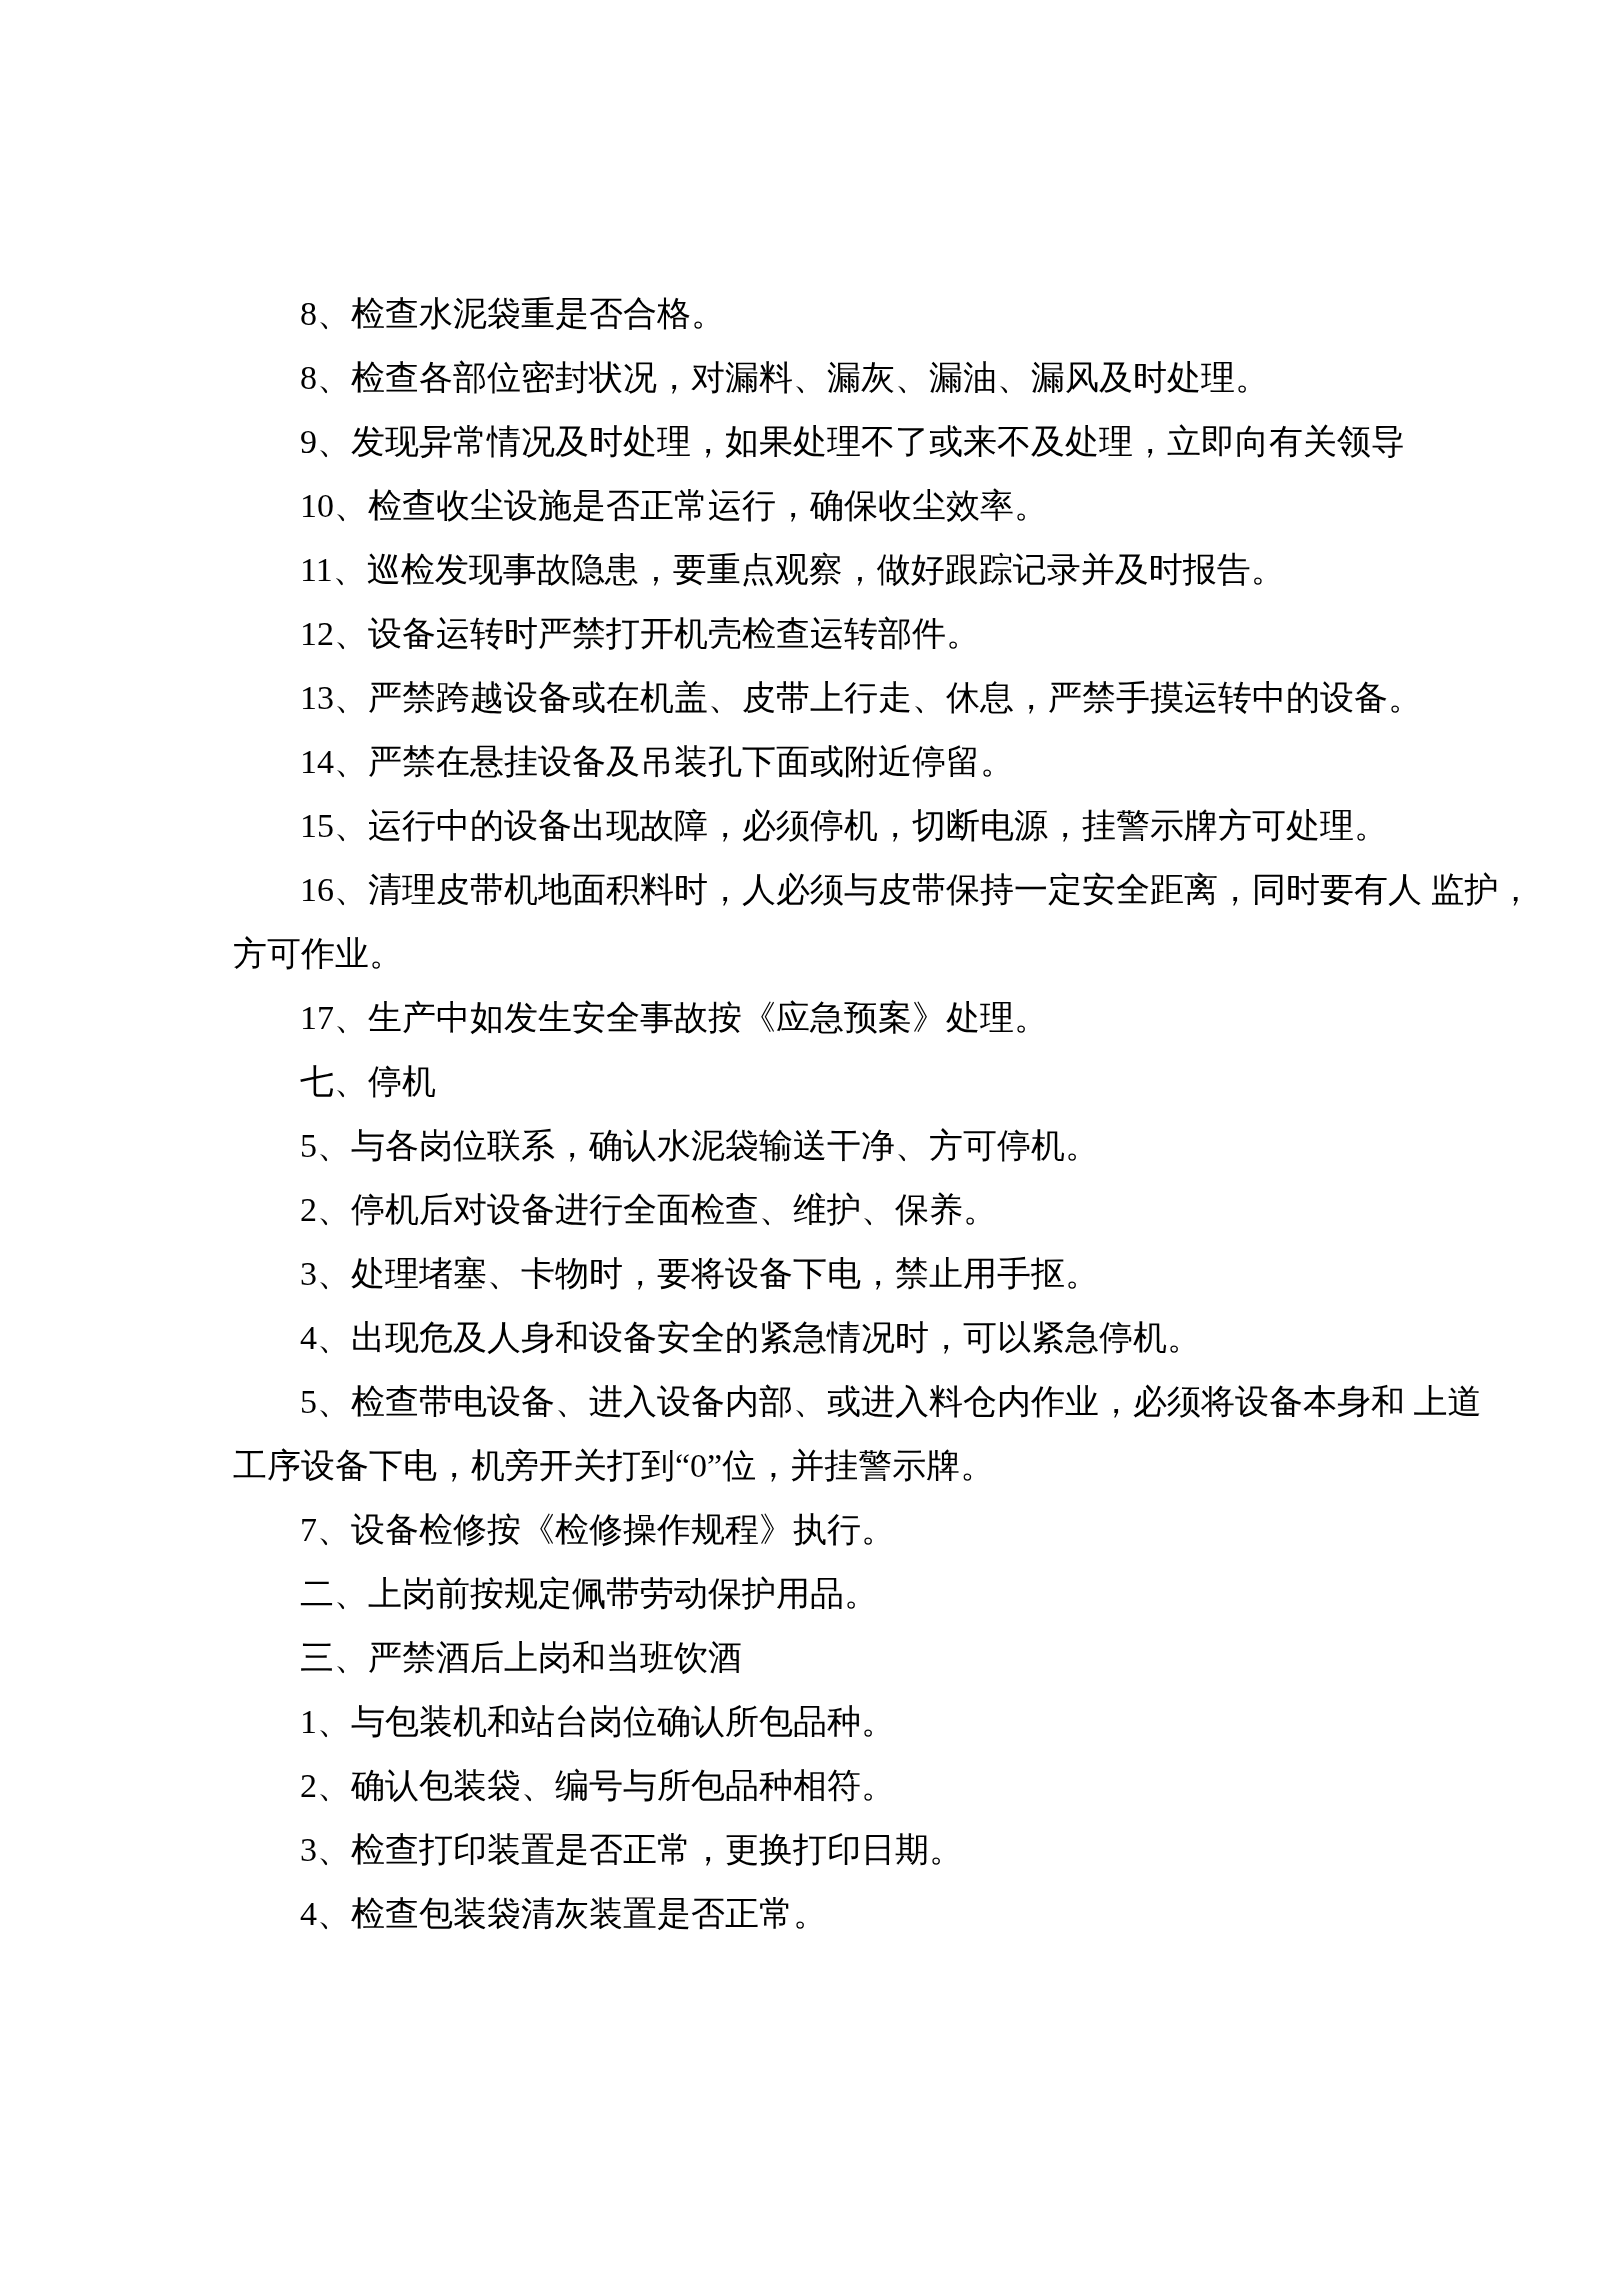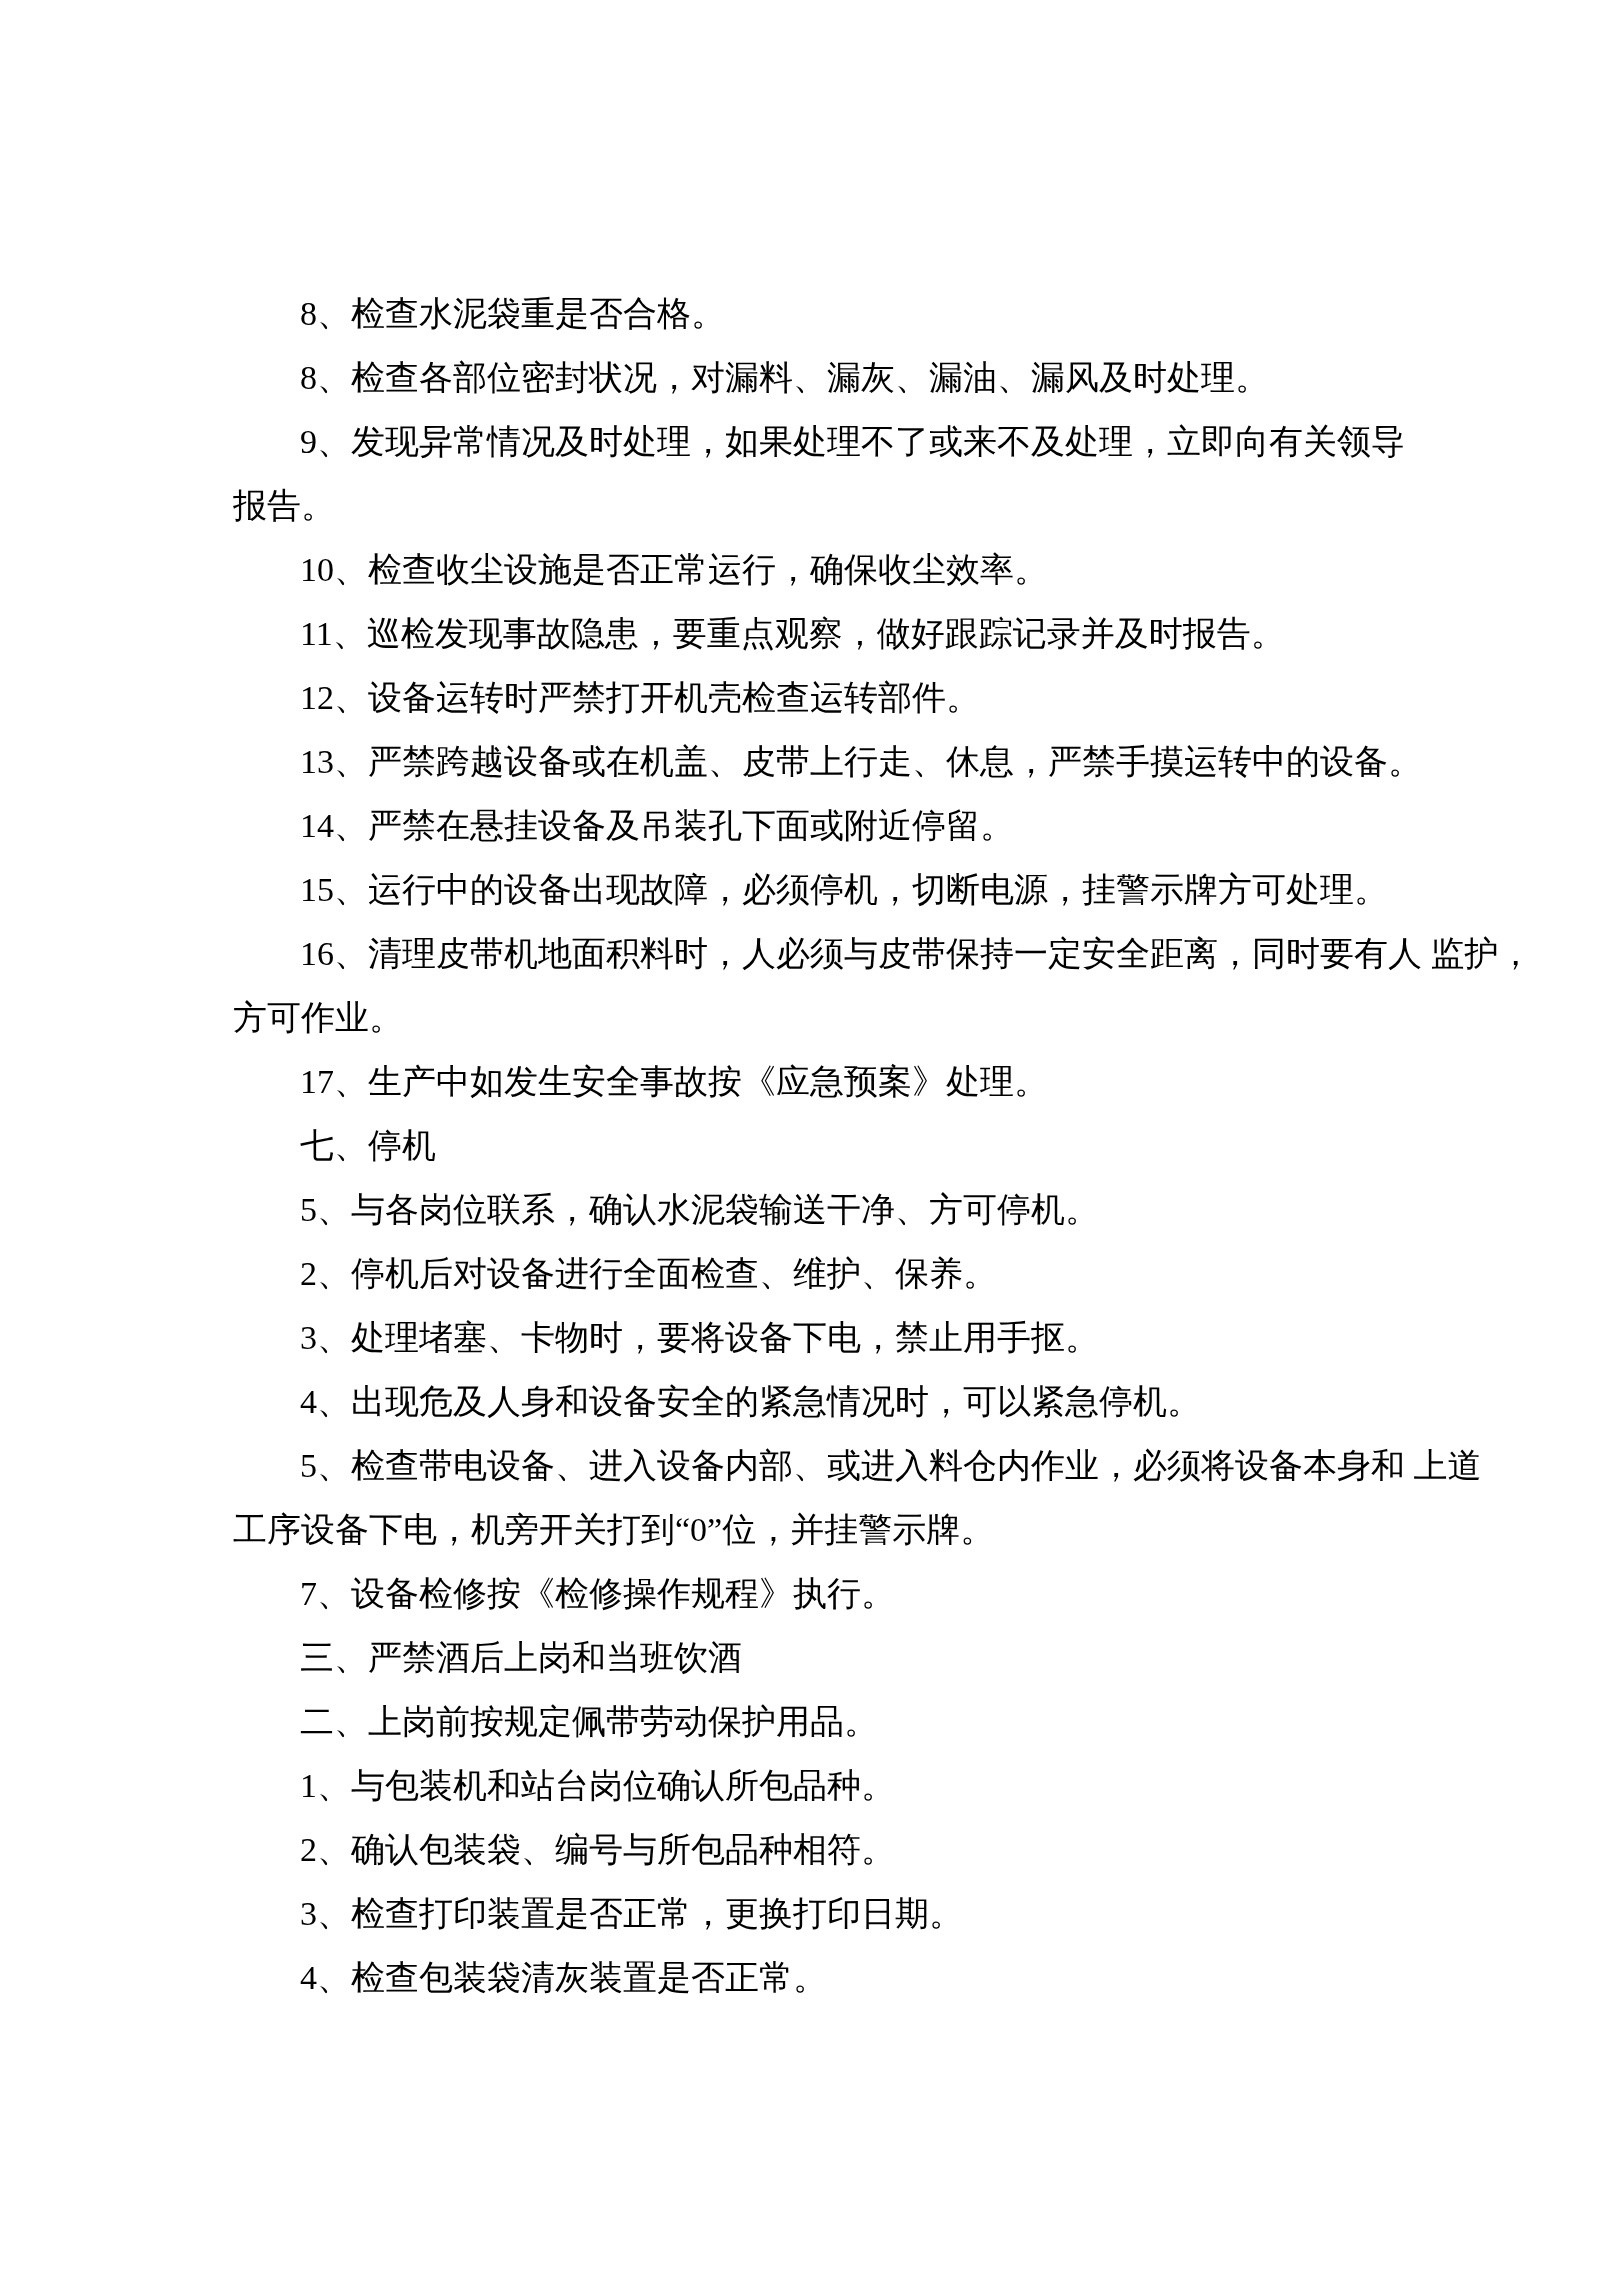--- a/index.html
+++ b/index.html
@@ -39,39 +39,38 @@
   }
 </style>
 </head>
 <body style="background: rgb(255, 255, 255); color: rgb(0, 0, 0);">
 
 <div class="doc-page">
   <div class="text-block" id="lines-container">
       <div class="line indent">8、检查水泥袋重是否合格。</div>
       <div class="line indent">8、检查各部位密封状况，对漏料、漏灰、漏油、漏风及时处理。</div>
       <div class="line indent">9、发现异常情况及时处理，如果处理不了或来不及处理，立即向有关领导</div>
-      <div class="line">报告。</div>
       <div class="line indent">10、检查收尘设施是否正常运行，确保收尘效率。</div>
       <div class="line indent">11、巡检发现事故隐患，要重点观察，做好跟踪记录并及时报告。</div>
       <div class="line indent">12、设备运转时严禁打开机壳检查运转部件。</div>
       <div class="line indent">13、严禁跨越设备或在机盖、皮带上行走、休息，严禁手摸运转中的设备。</div>
       <div class="line indent">14、严禁在悬挂设备及吊装孔下面或附近停留。</div>
       <div class="line indent">15、运行中的设备出现故障，必须停机，切断电源，挂警示牌方可处理。</div>
       <div class="line indent">16、清理皮带机地面积料时，人必须与皮带保持一定安全距离，同时要有人 监护，</div>
       <div class="line">方可作业。</div>
       <div class="line indent">17、生产中如发生安全事故按《应急预案》处理。</div>
       <div class="line indent">七、停机</div>
       <div class="line indent">5、与各岗位联系，确认水泥袋输送干净、方可停机。</div>
       <div class="line indent">2、停机后对设备进行全面检查、维护、保养。</div>
       <div class="line indent">3、处理堵塞、卡物时，要将设备下电，禁止用手抠。</div>
       <div class="line indent">4、出现危及人身和设备安全的紧急情况时，可以紧急停机。</div>
       <div class="line indent">5、检查带电设备、进入设备内部、或进入料仓内作业，必须将设备本身和 上道</div>
       <div class="line">工序设备下电，机旁开关打到“0”位，并挂警示牌。</div>
       <div class="line indent">7、设备检修按《检修操作规程》执行。</div>
+      <div class="line indent">二、上岗前按规定佩带劳动保护用品。</div>
       <div class="line indent">三、严禁酒后上岗和当班饮酒</div>
-      <div class="line indent">二、上岗前按规定佩带劳动保护用品。</div>
       <div class="line indent">1、与包装机和站台岗位确认所包品种。</div>
       <div class="line indent">2、确认包装袋、编号与所包品种相符。</div>
       <div class="line indent">3、检查打印装置是否正常，更换打印日期。</div>
       <div class="line indent">4、检查包装袋清灰装置是否正常。</div>
     </div>
 </div>
 
 
 </body></html>

